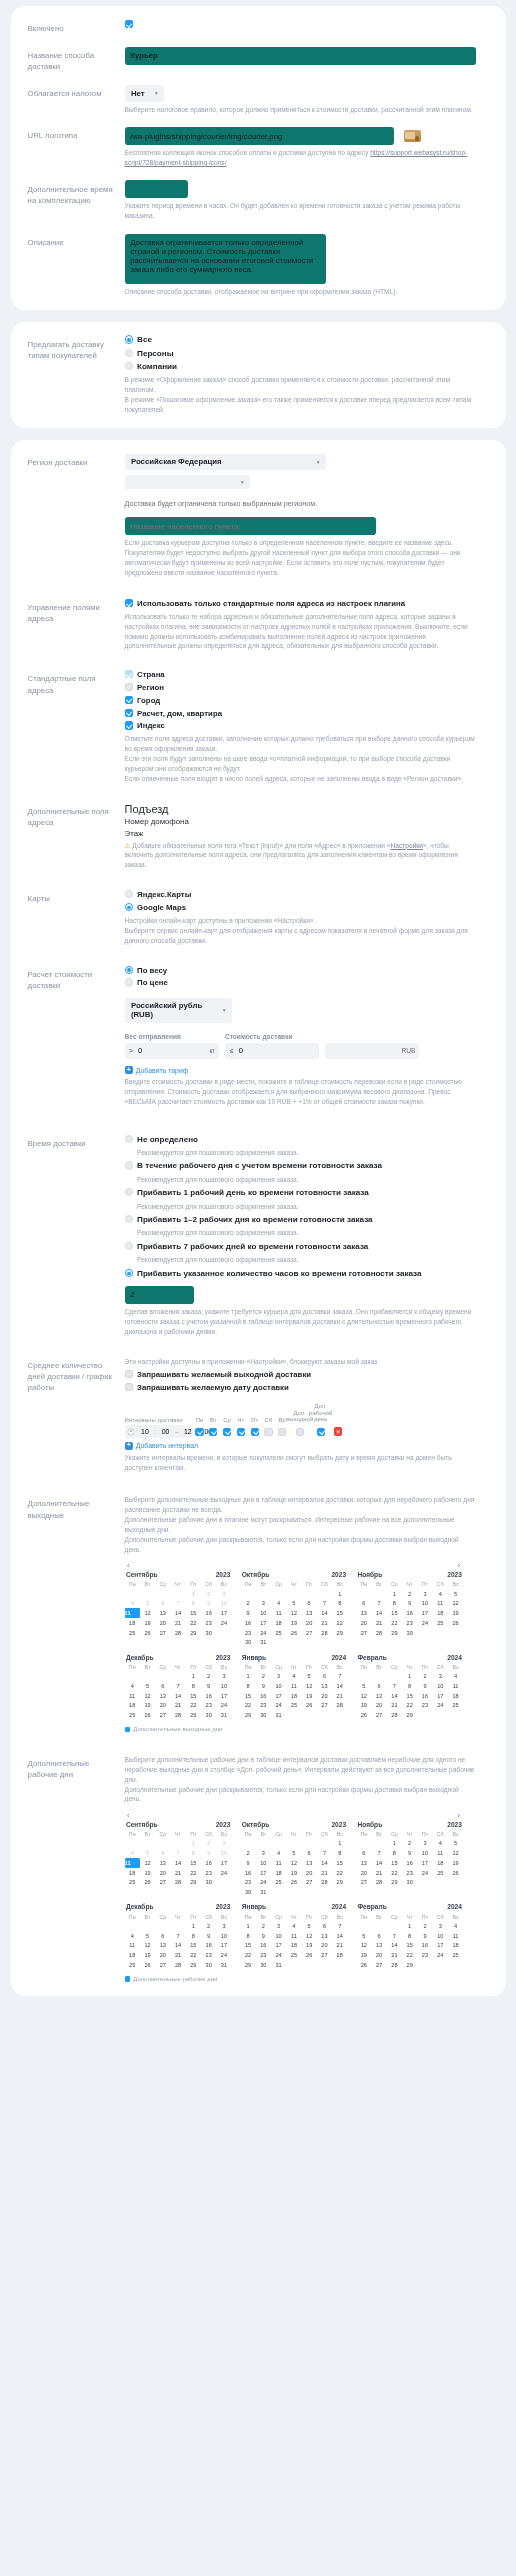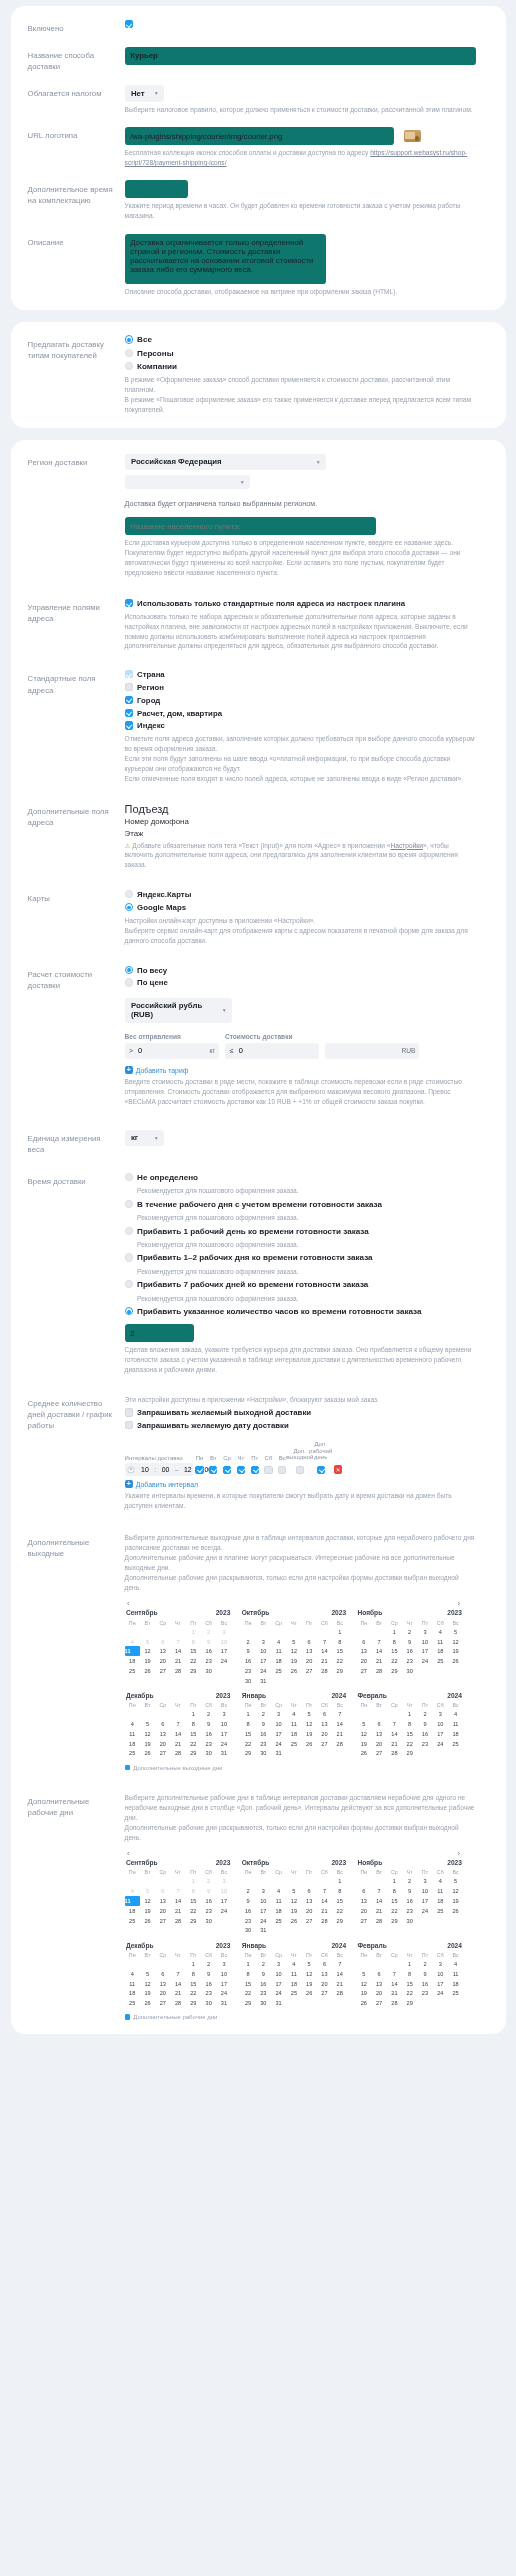--- a/index.html
+++ b/index.html
@@ -443,29 +443,20 @@
             <span>Добавить тариф</span>
           </div>
         </div>
 
         <div class="hint">Введите стоимость доставки в ряде мести, покажите в таблице стоимость перевозки если в ряде стоимостью отправления. Стоимость доставки отображается для выбранного максимума весового диапазона. Превос «ВЕСЬМА рассчитает стоимость доставки как 10 RUB + +1% от общей стоимости заказа покупки.</div>
       </div>
     </div>
 
     <div style="height:10px"></div>
 
-    <div class="row">
-      <div class="lbl">Единица измерения веса</div>
-      <div class="ctl">
-        <span class="sel small">
-          <span>кг</span>
-          <span class="cv">▼</span>
-        </span>
-      </div>
-    </div>
 
     <div style="height:5px"></div>
 
     <div class="row">
       <div class="lbl">Время доставки</div>
       <div class="ctl">
         <div class="optline big">
           <span class="rd"></span>
           <span class="t">Не определено</span>
         </div>

